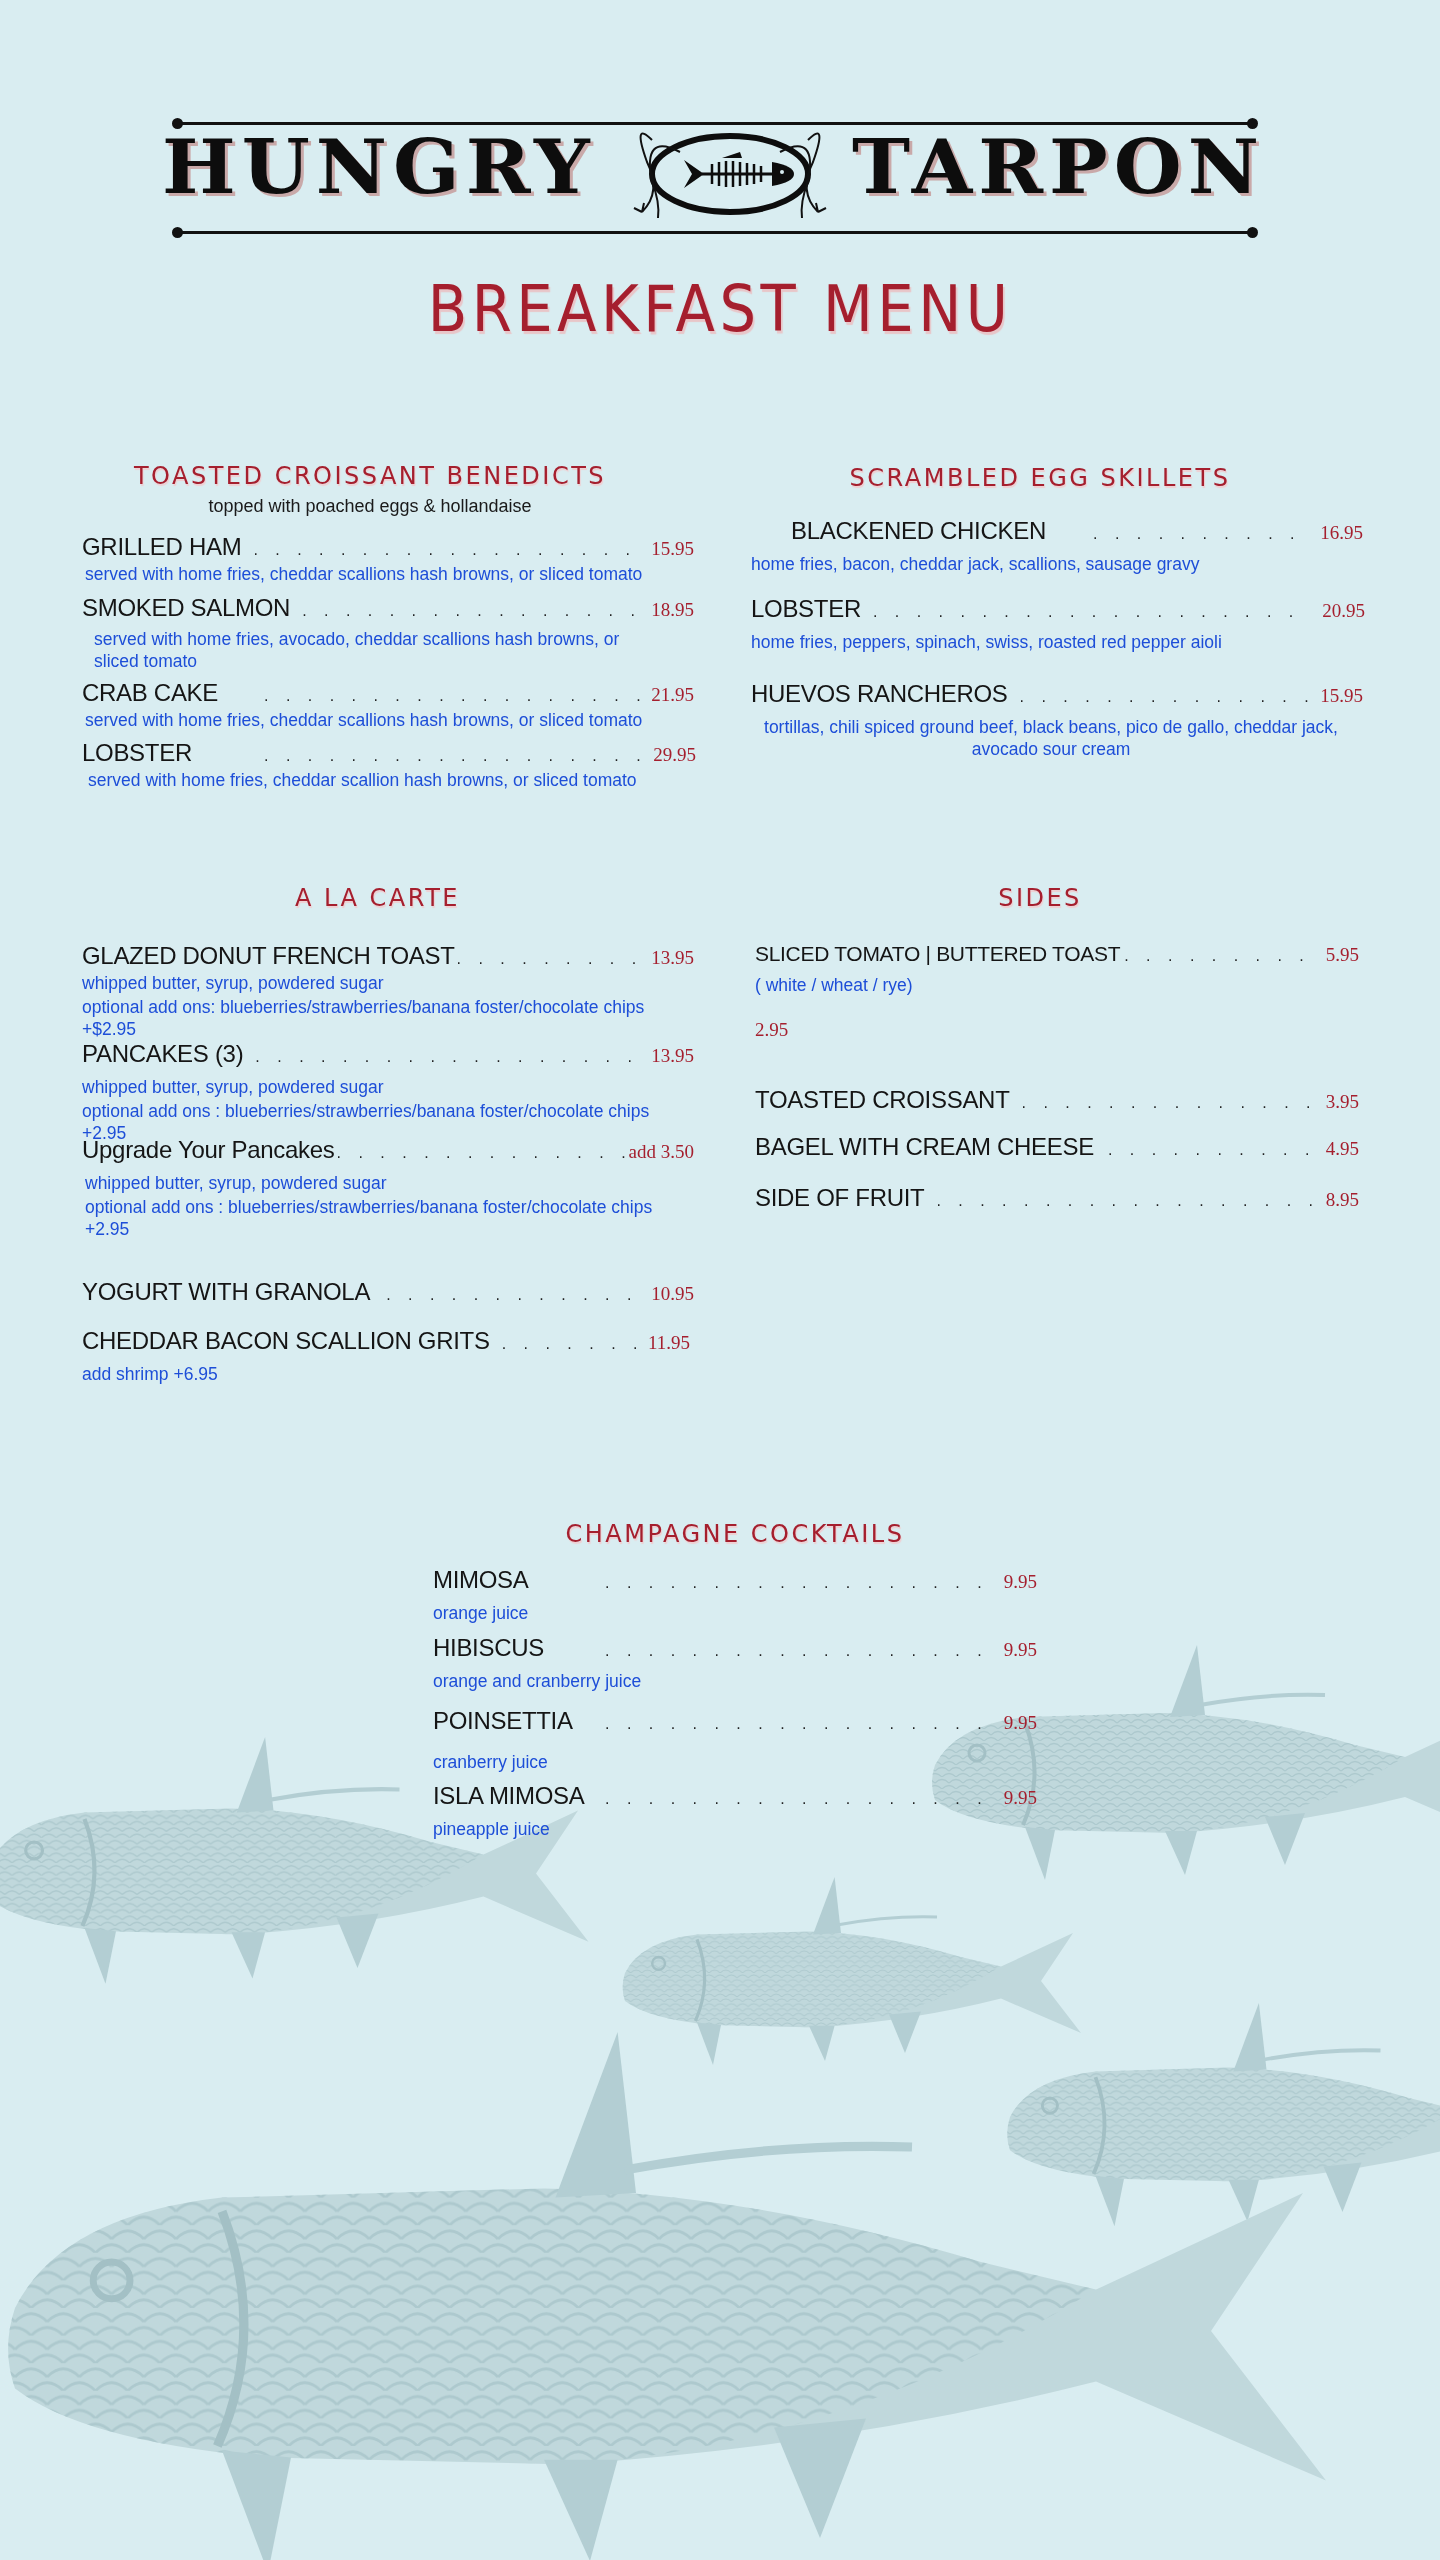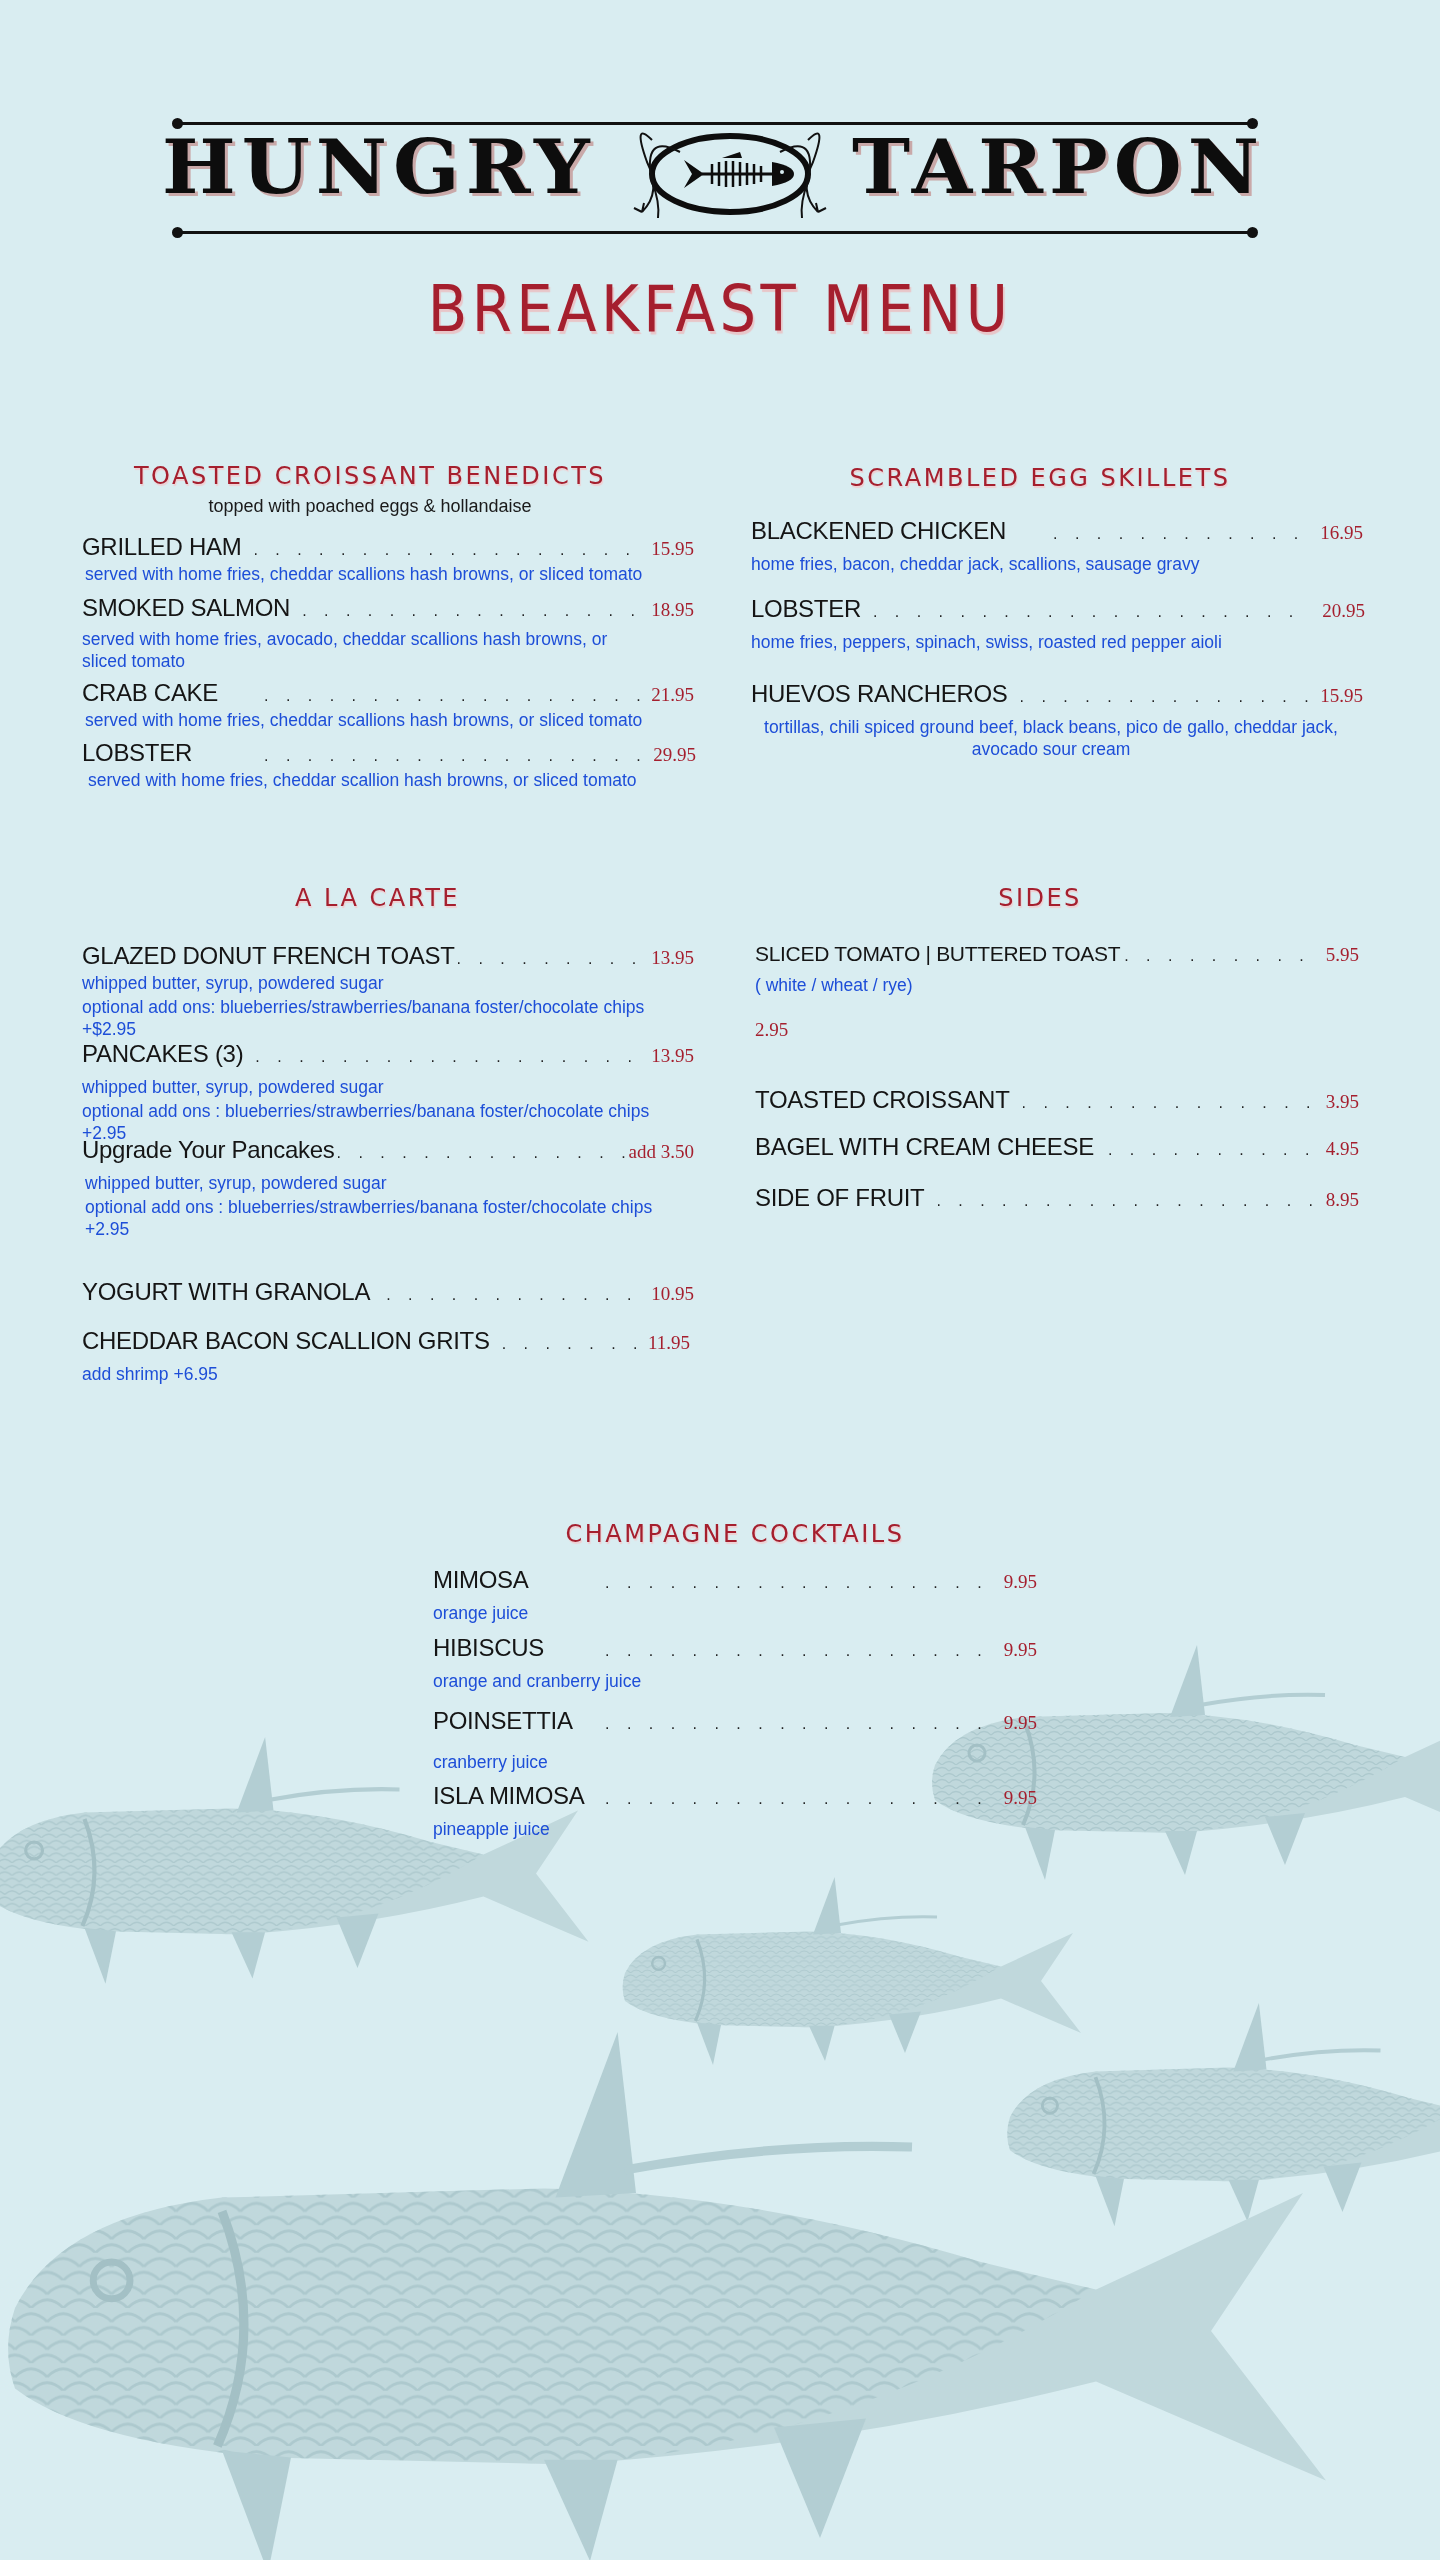--- a/index.html
+++ b/index.html
@@ -117,21 +117,21 @@
         <span class="price">15.95</span>
       </div>
     <div class="desc" style="margin-left:3px;">served with home fries, cheddar scallions hash browns, or sliced tomato</div>
   </div>
   <div class="item" style="left:82px; width:612px; top:594px;">
     <div class="item-row">
         <span class="item-name">SMOKED SALMON</span>
         <span class="dots">. . . . . . . . . . . . . . . . . . . . . . . . . . . . . . . . . . . . . . . . . . . . . . . . . . . .</span>
         <span class="price">18.95</span>
       </div>
-    <div class="desc" style="width:560px; margin-top:6px;">served with home fries, avocado, cheddar scallions hash browns, or sliced tomato</div>
+    <div class="desc" style="width:560px; margin-top:6px;margin-left:12px;">served with home fries, avocado, cheddar scallions hash browns, or sliced tomato</div>
   </div>
   <div class="item" style="left:82px; width:612px; top:679px;">
     <div class="item-row">
         <span class="item-name" style="width:170px;">CRAB CAKE</span>
         <span class="dots">. . . . . . . . . . . . . . . . . . . . . . . . . . . . . . . . . . . . . . . . . . . . . . . . . . . .</span>
         <span class="price">21.95</span>
       </div>
     <div class="desc" style="margin-left:3px;">served with home fries, cheddar scallions hash browns, or sliced tomato</div>
   </div>
   <div class="item" style="left:82px; width:614px; top:739px;">
@@ -142,21 +142,21 @@
       </div>
     <div class="desc" style="margin-left:6px;">served with home fries, cheddar scallion hash browns, or sliced tomato</div>
   </div>
 </section>
 
 <section>
   <div class="sec-head" style="left:730px; width:620px; top:464px;">SCRAMBLED EGG SKILLETS</div>
 
   <div class="item" style="left:751px; width:612px; top:517px;">
     <div class="item-row">
-        <span class="item-name" style="width:290px;">BLACKENED CHICKEN</span>
+        <span class="item-name" style="width:290px;margin-left:40px;">BLACKENED CHICKEN</span>
         <span class="dots">. . . . . . . . . . . . . . . . . . . . . . . . . . . . . . . . . . . . . . . . . . . . . . . . . . . .</span>
         <span class="price">16.95</span>
       </div>
     <div class="desc" style="margin-top:8px;">home fries, bacon, cheddar jack, scallions, sausage gravy</div>
   </div>
   <div class="item" style="left:751px; width:614px; top:595px;">
     <div class="item-row">
         <span class="item-name">LOBSTER</span>
         <span class="dots">. . . . . . . . . . . . . . . . . . . . . . . . . . . . . . . . . . . . . . . . . . . . . . . . . . . .</span>
         <span class="price">20.95</span>

